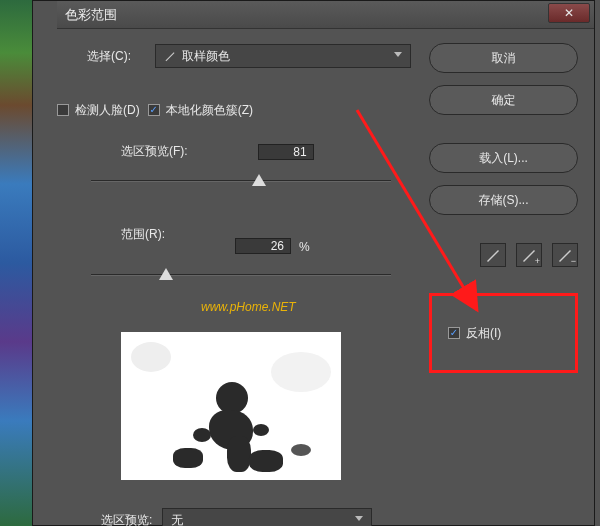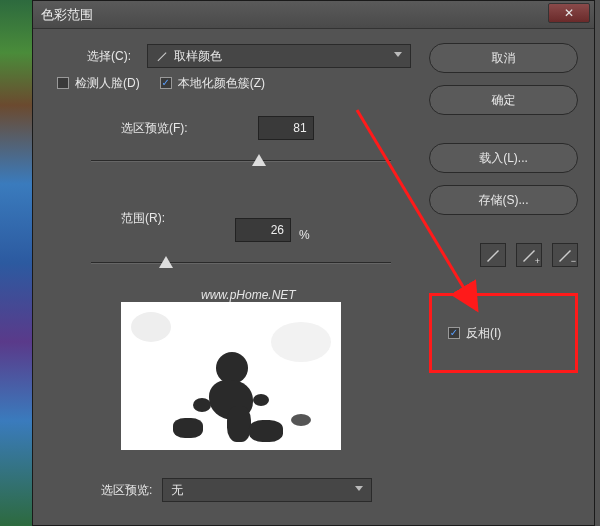--- a/index.html
+++ b/index.html
@@ -1,38 +1,38 @@
 <!DOCTYPE html>
 <html><head>
 <meta charset="utf-8">
 <style>
   *{box-sizing:border-box;margin:0;padding:0;font-family:"Microsoft YaHei",Arial,sans-serif;font-size:12px;color:#e8e8e8;}
   body{background:#535353;width:600px;height:526px;overflow:hidden;position:relative;}
   .bg-art{position:absolute;left:0;top:0;width:32px;height:526px;background:linear-gradient(180deg,#2d6a3e 0%,#4a8c3a 10%,#6b4a2f 20%,#3a7bbd 35%,#2c5aa0 50%,#5a3a8a 65%,#3a7bbd 80%,#2d6a3e 100%);}
   .dialog{position:absolute;left:32px;top:0;width:563px;height:526px;background:#535353;border:1px solid #1a1a1a;}
-  .titlebar{height:28px;background:linear-gradient(#5a5a5a,#4a4a4a);border-bottom:1px solid #333;display:flex;align-items:center;padding:0 8px;position:relative;}
+  .titlebar{height:28px;background:linear-gradient(#5a5a5a,#4a4a4a);border-bottom:1px solid #333;display:flex;align-items:center;padding:0 8px;position:relative;margin-left:24px;}
   .titlebar .ttl{font-size:13px;color:#eee;}
   .close-btn{position:absolute;right:4px;top:2px;width:42px;height:20px;background:linear-gradient(#8a4a4a,#6a2a2a);border:1px solid #333;color:#fff;display:flex;align-items:center;justify-content:center;border-radius:2px;font-size:11px;}
   .content{padding:14px 16px 14px 18px;display:flex;gap:18px;}
   .left{flex:0 0 360px;}
   .row{display:flex;align-items:center;height:26px;}
   .lbl{white-space:nowrap;}
-  .select{flex:1;height:24px;background:#464646;border:1px solid #2a2a2a;display:flex;align-items:center;padding:0 8px;position:relative;margin-left:16px;}
+  .select{flex:1;height:24px;background:#464646;border:1px solid #2a2a2a;display:flex;align-items:center;padding:0 8px;position:relative;margin-left:24px;}
   .select .eyed{width:12px;height:12px;margin-right:6px;}
   .select .chev{position:absolute;right:8px;top:7px;width:0;height:0;border-left:4px solid transparent;border-right:4px solid transparent;border-top:5px solid #bbb;}
   .cb{width:12px;height:12px;border:1px solid #999;display:inline-flex;align-items:center;justify-content:center;margin-right:6px;background:#3a3a3a;}
   .cb.checked{background:#3a3a3a;}
   .cb.checked::after{content:"✓";font-size:10px;color:#5aa0ff;line-height:1;}
-  .ctrls2{display:flex;align-items:center;margin-top:1px;gap:20px;padding-left:6px;}
+  .ctrls2{display:flex;align-items:center;margin-top:28px;gap:8px;padding-left:6px;}
   .field-row{display:flex;align-items:center;margin-top:20px;padding-left:70px;gap:70px;}
-  .num-input{width:56px;height:24px;background:#3a3a3a;border:1px solid #222;text-align:right;padding:0 6px;color:#eee;}
+  .num-input{width:56px;height:16px;background:#3a3a3a;border:1px solid #222;text-align:right;padding:0 6px;color:#eee;}
   .slider{position:relative;height:24px;margin:10px 0 0 40px;width:300px;}
   .slider .track{position:absolute;top:10px;left:0;right:0;height:2px;background:#2a2a2a;border-bottom:1px solid #666;}
   .slider .thumb{position:absolute;top:4px;width:0;height:0;border-left:7px solid transparent;border-right:7px solid transparent;border-bottom:12px solid #ddd;transform:translateX(-7px);}
-  .wm{color:#e5e5e5;font-size:12px;margin:12px 0 0 150px;font-style:italic;}
+  .wm{color:#eab308;font-size:12px;margin:12px 0 18px 150px;font-style:italic;}
   .preview{width:220px;height:148px;background:#fff;margin:0 auto 14px auto;position:relative;overflow:hidden;}
   .blob{position:absolute;background:#2a2a2a;border-radius:50%;}
   .radios{display:flex;gap:36px;justify-content:center;align-items:center;margin-top:4px;}
   .radio{width:12px;height:12px;border:1px solid #999;border-radius:50%;display:inline-flex;align-items:center;justify-content:center;margin-right:6px;}
   .radio.sel::after{content:"";width:6px;height:6px;background:#ddd;border-radius:50%;}
   .bottom-row{display:flex;align-items:center;margin-top:28px;padding-left:50px;}
   .right{flex:1;display:flex;flex-direction:column;align-items:stretch;gap:12px;}
   .btn{height:30px;border:1px solid #2a2a2a;border-radius:15px;background:#5a5a5a;display:flex;align-items:center;justify-content:center;color:#eee;font-size:13px;}
   .eyedroppers{display:flex;gap:10px;justify-content:flex-end;margin-top:16px;}
   .ed{width:26px;height:24px;border:1px solid #2a2a2a;background:#4a4a4a;display:flex;align-items:center;justify-content:center;position:relative;}

